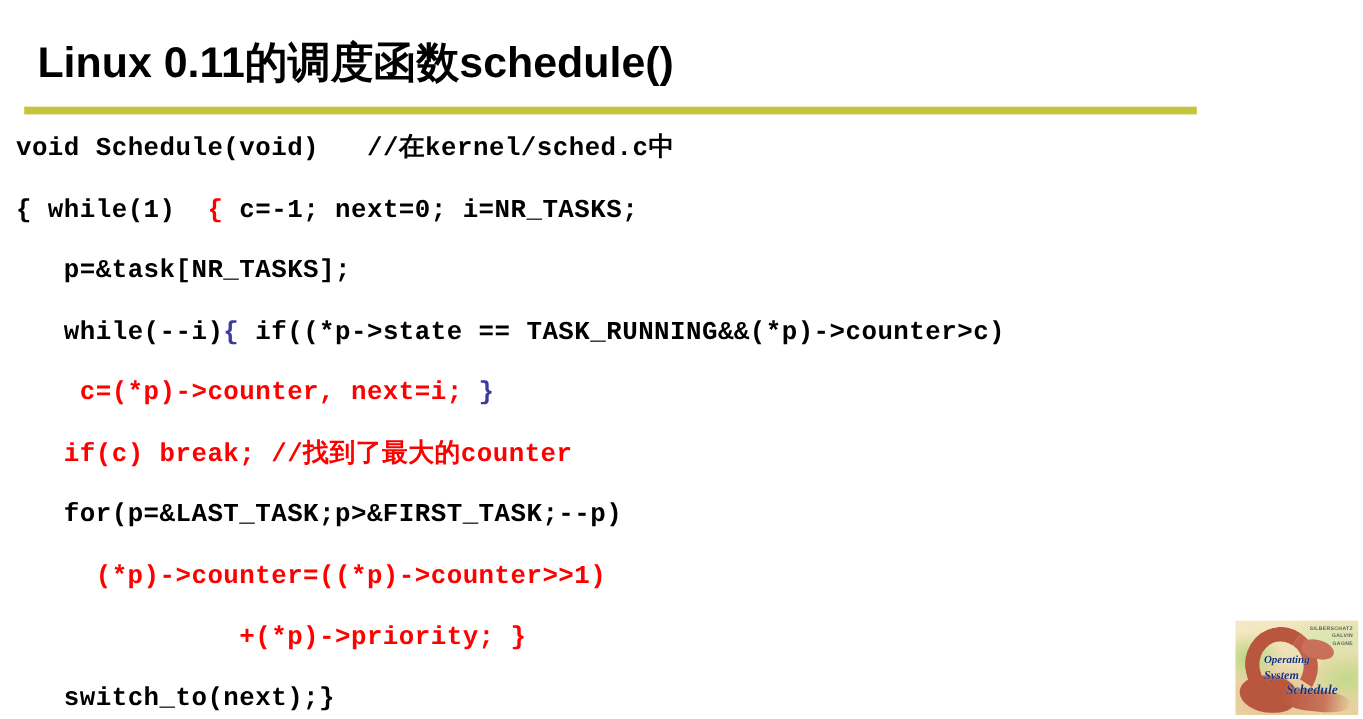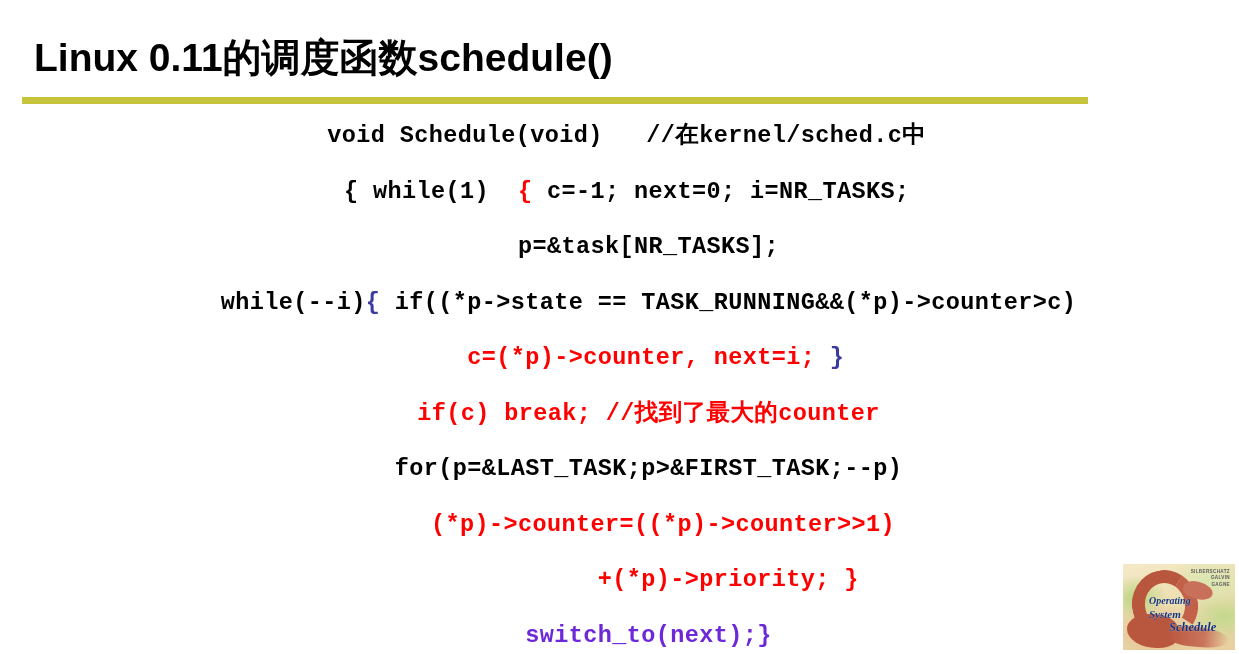--- a/index.html
+++ b/index.html
@@ -57,26 +57,25 @@
     line-height: 55.5px;
     color: #000000;
     white-space: pre;
     letter-spacing: 0.4px;
   }
 
   .code-line {
     display: block;
     height: 55.5px;
     white-space: pre;
-    text-align: center;
   }
 
   .tok-black  { color: #000000; }
   .tok-red    { color: #ff0000; }
-  .tok-blue   { color: #6d28d9; margin-top: 28px; }
+  .tok-blue   { color: #000000; margin-top: 28px; }
   .tok-purple { color: #3b3b9e; }
 
   
   .book-logo {
     position: absolute;
     left: 1123px;
     top: 564px;
     width: 112px;
     height: 86px;
     overflow: hidden;

